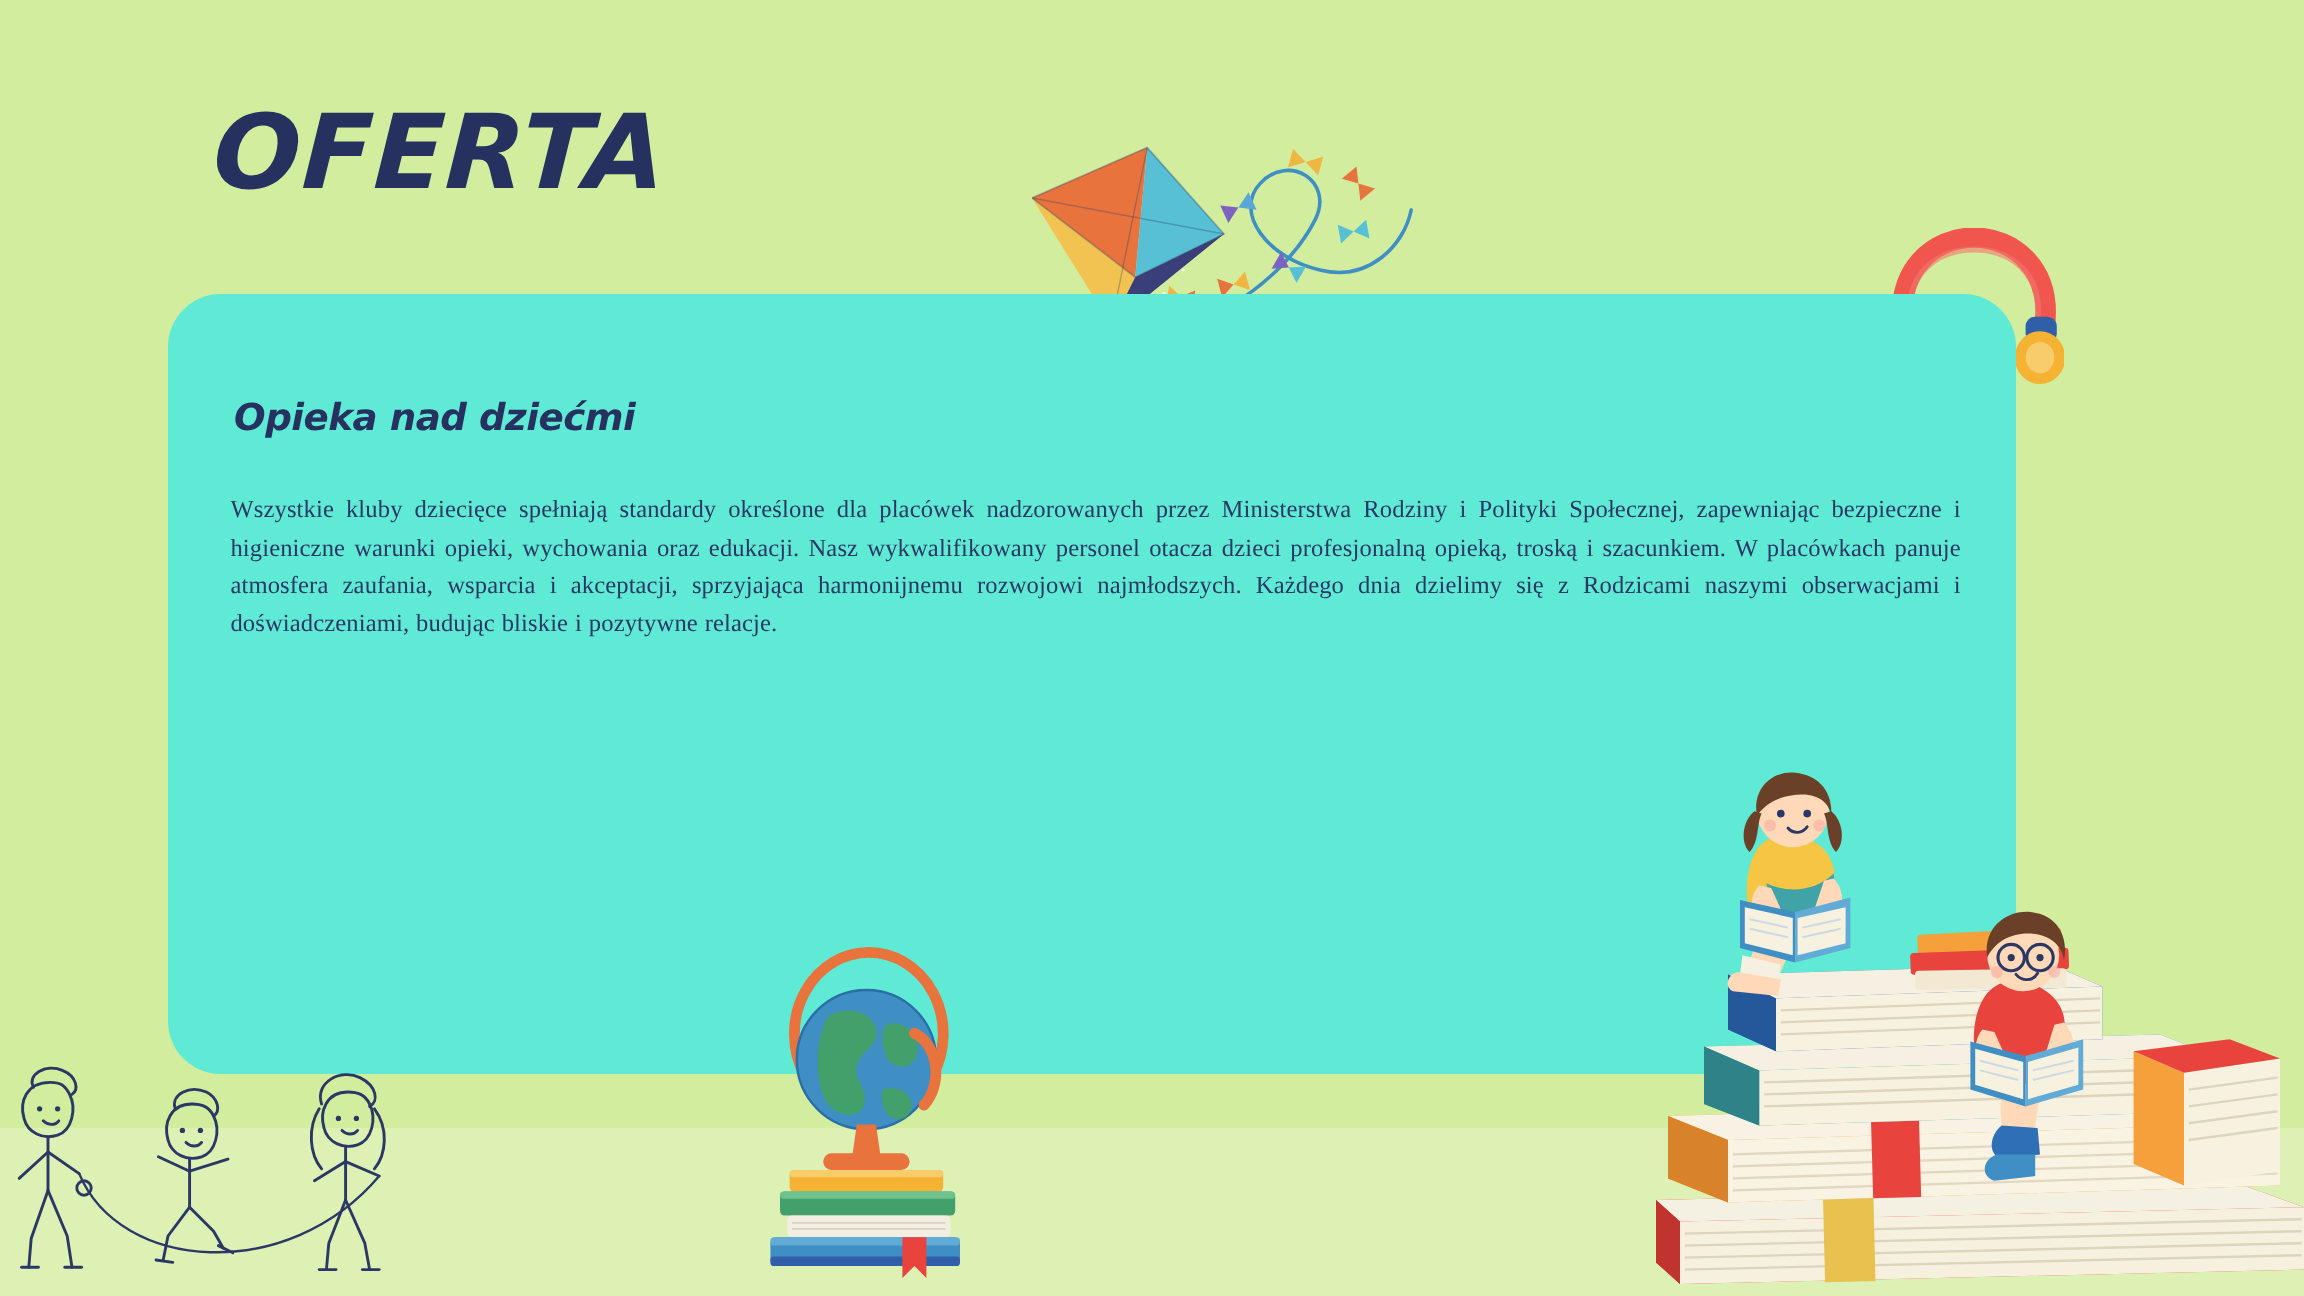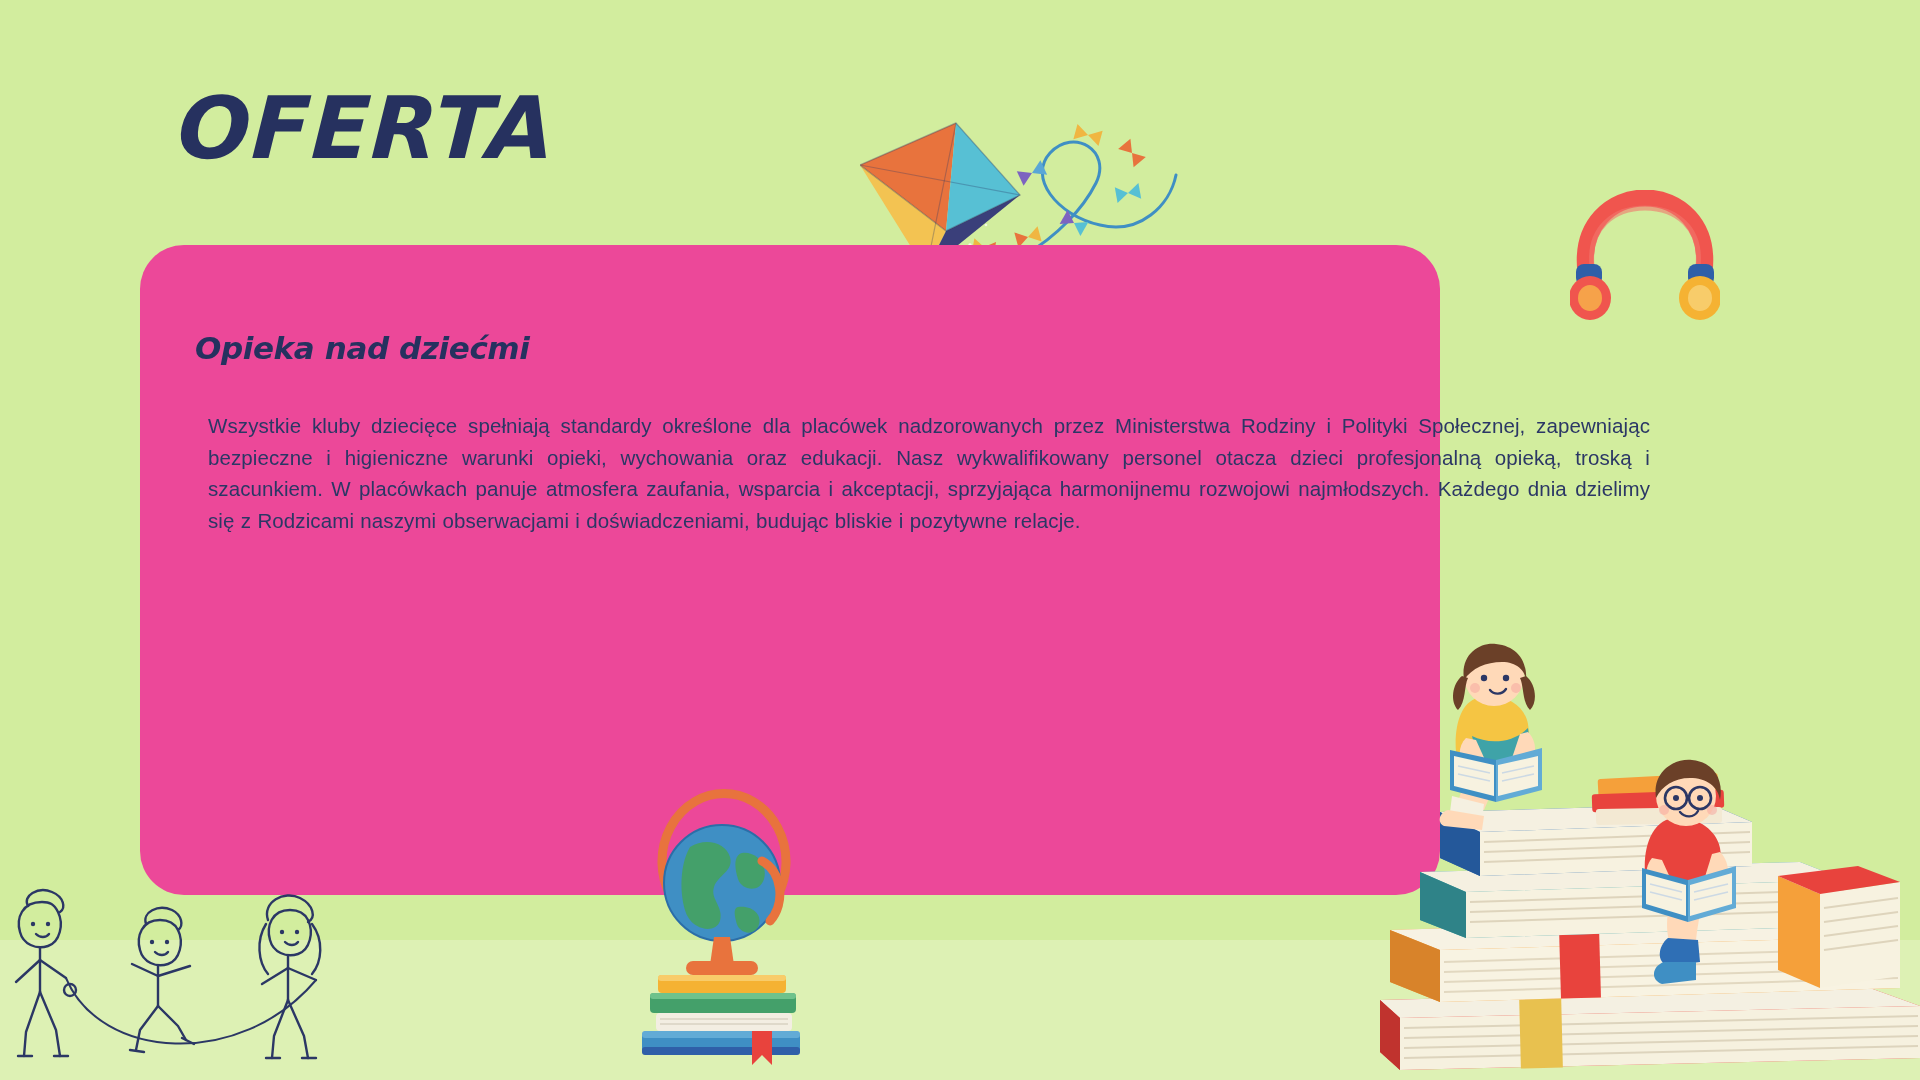--- a/index.html
+++ b/index.html
@@ -23,42 +23,41 @@
     font-weight:700;font-style:italic;
     font-size:86px;letter-spacing:1px;
     color:#26315f;
     transform:skewX(-3deg);
     white-space:nowrap;
   }
 
   
   .card{
     position:absolute;left:140px;top:245px;
-    width:1300px;height:650px;
-    background:#ec4899;
+    width:1540px;height:650px;
+    background:#5eead4;
     border-radius:44px;
   }
   .card-heading{
     position:absolute;left:55px;top:85px;
     font-family:"DejaVu Sans",sans-serif;
     font-weight:700;font-style:italic;
     font-size:31px;letter-spacing:-0.4px;
     color:#26315f;
     white-space:nowrap;
   }
   .card-body{
     position:absolute;left:52px;top:165px;
     width:1442px;
-    font-family:Liberation Sans, sans-serif;
+    font-family:Liberation Serif, serif;
     font-size:20.5px;line-height:31.5px;
     color:#2b3765;
     text-align:justify;
     letter-spacing:0.1px;
     word-spacing:0.5px;
-    margin-left:16px;
   }
 
   
   .deco{position:absolute;pointer-events:none;}
 
   
   .kite{left:860px;top:75px;width:380px;height:250px;}
 
   
   .headphones{left:1570px;top:190px;width:150px;height:135px;}

